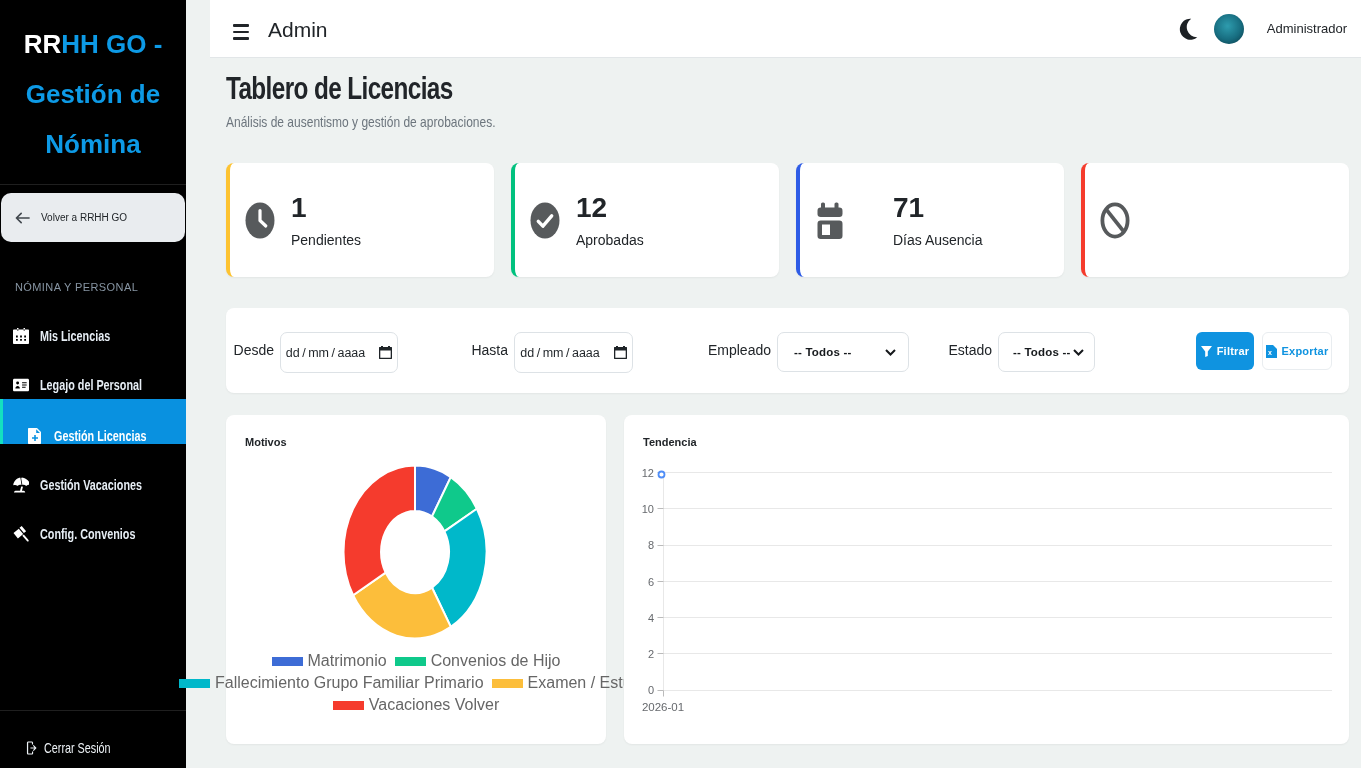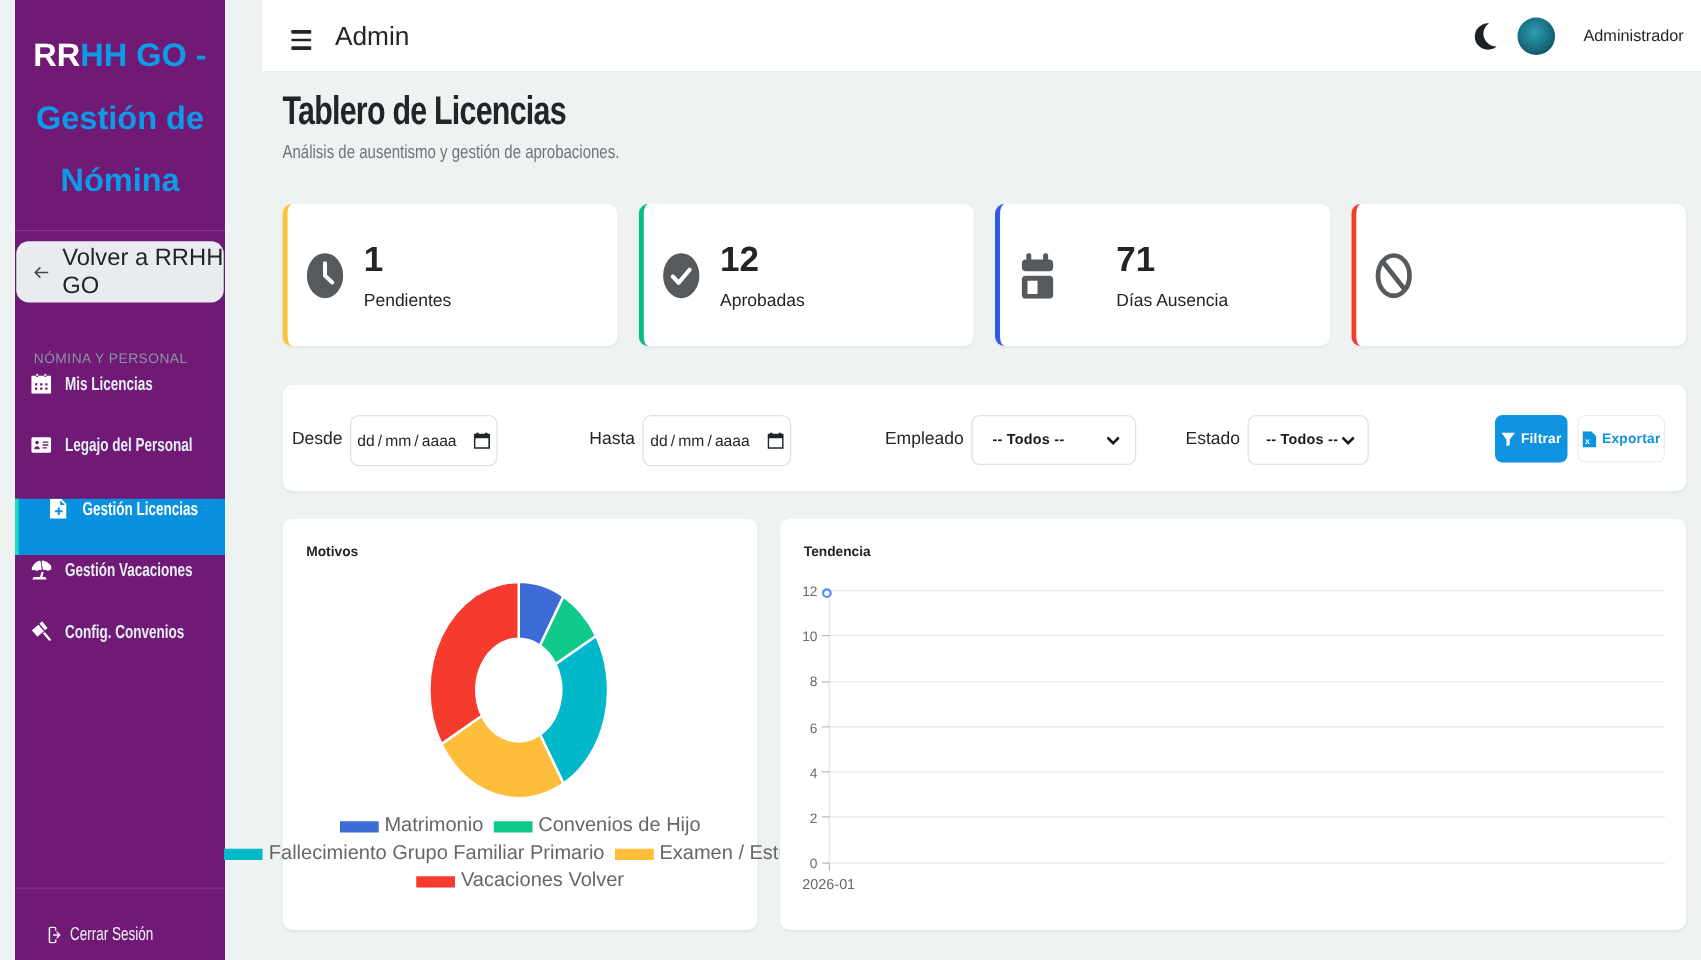--- a/index.html
+++ b/index.html
@@ -1,28 +1,28 @@
 <!DOCTYPE html>
 <html lang="es"><head>
 <meta charset="utf-8">
 <title>Tablero de Licencias</title>
 <style>
   * { margin:0; padding:0; box-sizing:border-box; }
   html,body { width:1361px; height:768px; overflow:hidden; }
   body { font-family:"Liberation Sans", sans-serif; background:#eef2f1; }
   
-  .sidebar { position:fixed; left:12px; top:0; width:168px; height:768px; background:#701a75; color:#eef3f7; }
+  .sidebar { position:fixed; left:0; top:0; width:186px; height:768px; background:#000000; color:#eef3f7; }
   .brand { text-align:center; font-weight:bold; font-size:26px; line-height:50px; padding-top:19px; padding-bottom:15px; border-bottom:1px solid rgba(255,255,255,0.12); }
   .brand .w { color:#ffffff; }
   .brand .b { color:#0d9ae6; }
-  .volver { margin:8px 1px 0 1px; background:#e9ecef; border-radius:10px; height:49px; display:flex; align-items:center; color:#212529; font-size:19px; }
+  .volver { margin:8px 1px 0 1px; background:#e9ecef; border-radius:10px; height:49px; display:flex; align-items:center; color:#212529; font-size:10px; }
   .volver .arrsvg { width:15px; height:12px; margin:0 11px 0 14px; }
   .navlabel { margin:39px 0 6px 15px; font-size:11px; color:#8795a3; letter-spacing:0.4px; }
   .menu { list-style:none; }
-  .menu li { height:45px; margin-bottom:4px; display:flex; align-items:flex-start; padding-left:13px; font-size:15px; font-weight:bold; color:#e7eef5; }
+  .menu li { height:45px; margin-bottom:4px; display:flex; align-items:flex-end; padding-left:13px; font-size:15px; font-weight:bold; color:#e7eef5; }
   .menu li .t, .logout .t { display:inline-block; transform:scaleX(0.72); transform-origin:left center; white-space:nowrap; }
   h1 .t { display:inline-block; transform:scaleX(0.76); transform-origin:left center; }
   .subtitle .t { display:inline-block; transform:scaleX(0.8); transform-origin:left center; }
   .menu li svg { width:16px; height:16px; margin-right:11px; flex:none; }
   .menu li.active { background:#0991e0; border-left:3px solid #14e0c0; padding-left:24px; color:#fff; margin-top:6px; }
   .logout-sep { position:absolute; left:0; right:0; top:710px; border-top:1px solid rgba(255,255,255,0.12); }
   .logout { position:absolute; left:0; top:725px; height:45px; display:flex; align-items:center; padding-left:23px; font-size:15px; color:#edf2f6; }
   .logout svg { width:14px; height:14px; margin-right:7px; }
   
   .topbar { position:fixed; left:210px; top:0; width:1151px; height:58px; background:#ffffff; border-bottom:1px solid #e2e6e8; display:flex; align-items:center; }

